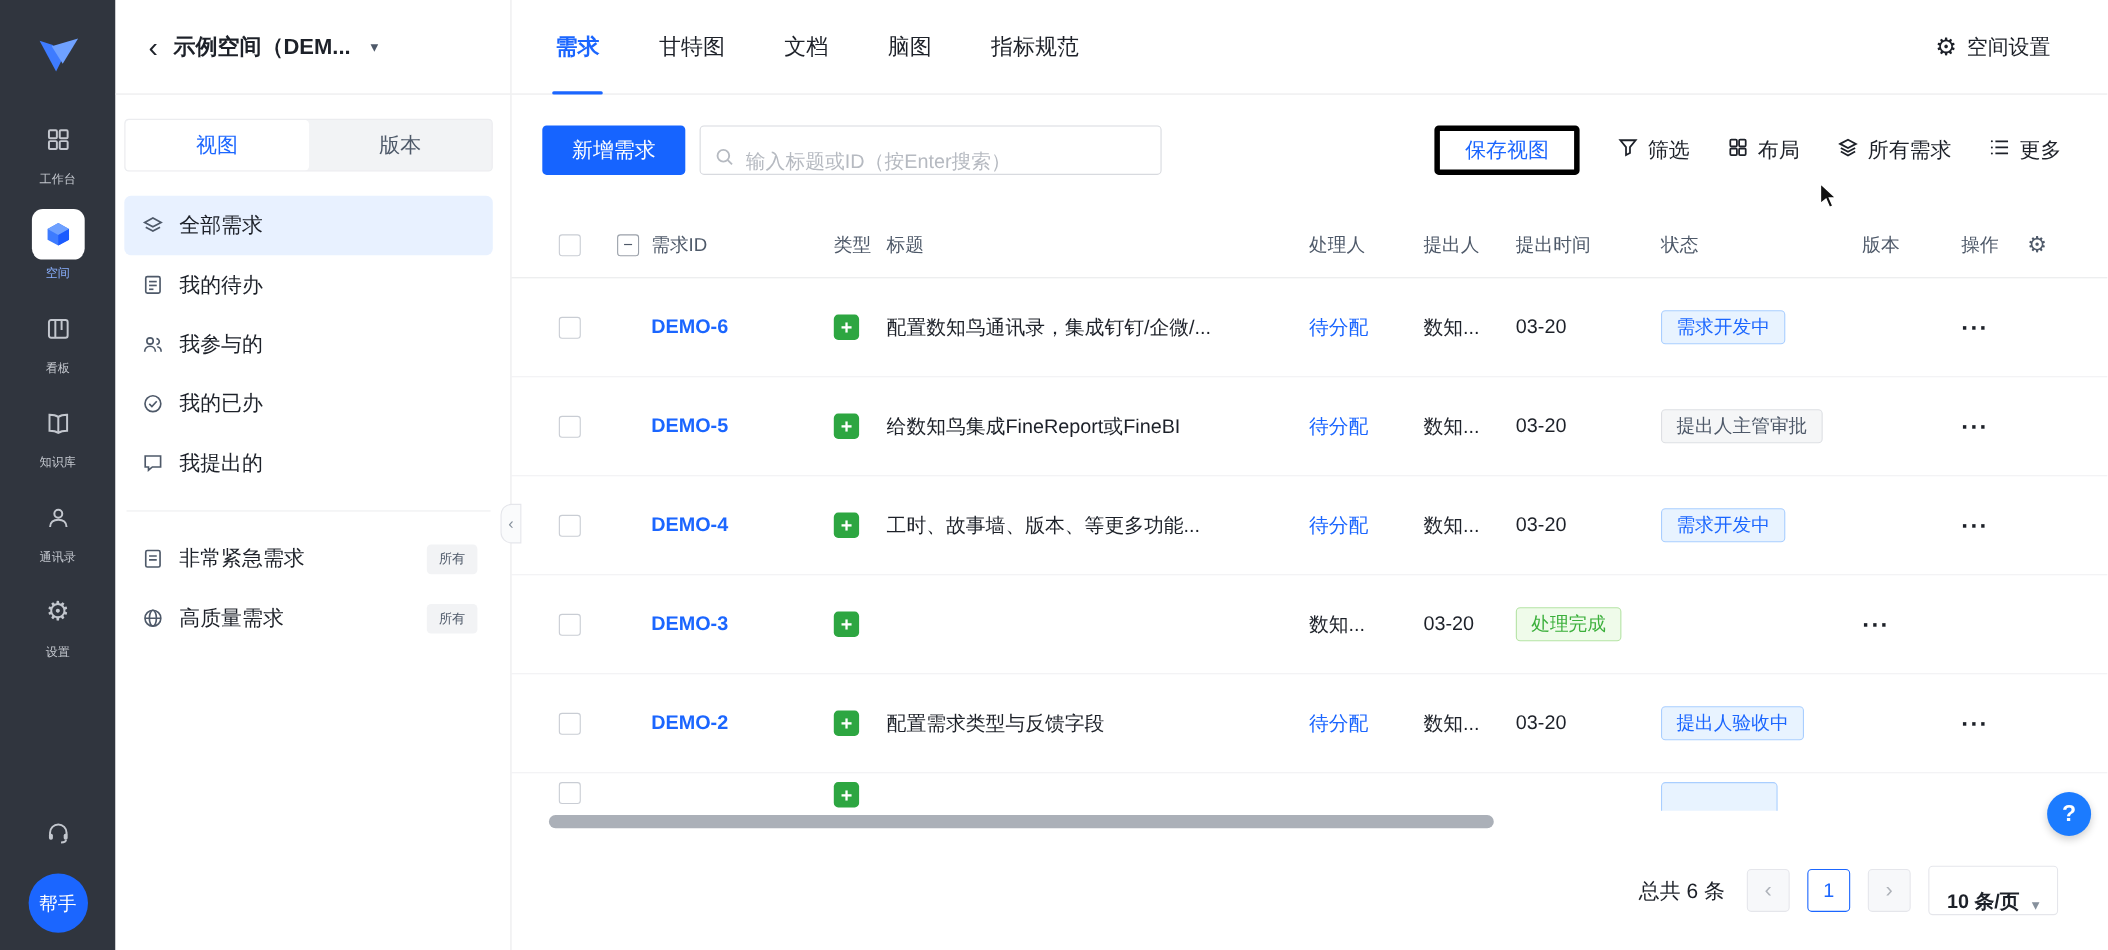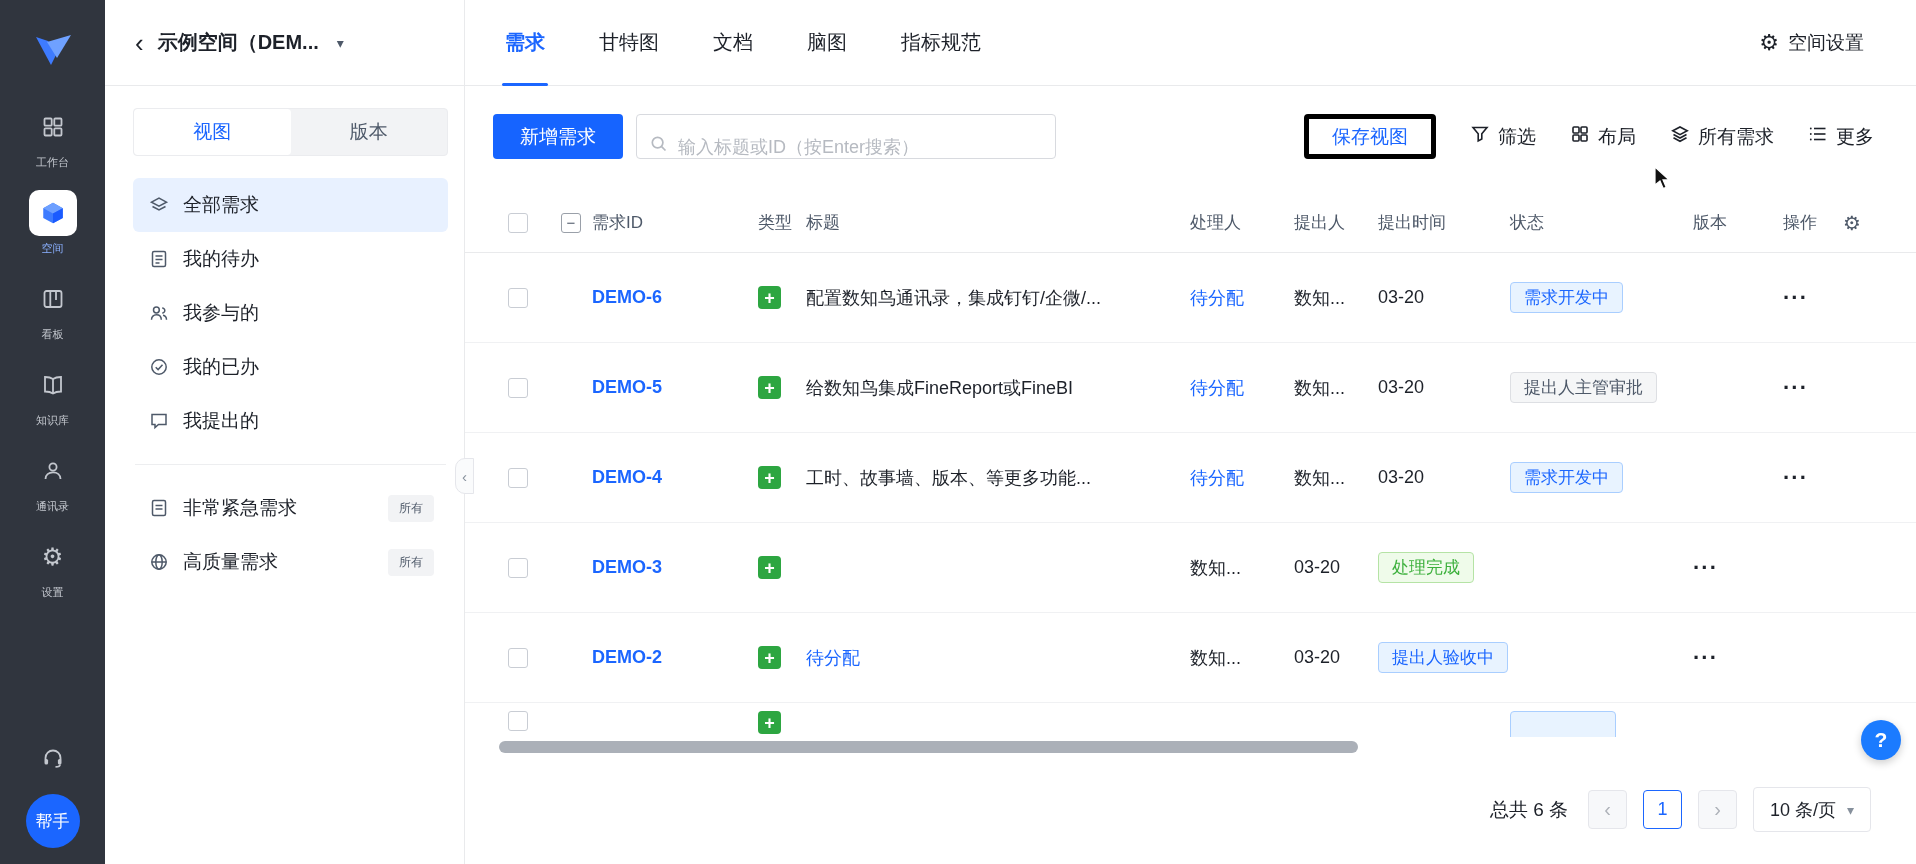--- a/index.html
+++ b/index.html
@@ -19,21 +19,21 @@
   .rail-bottom{margin-top:auto;margin-bottom:16px;display:flex;flex-direction:column;align-items:center;gap:20px;}
   .helper-fab{width:54px;height:54px;border-radius:50%;background:#1B66FF;color:#fff;font-size:17px;display:flex;align-items:center;justify-content:center;cursor:pointer;}
   .gear-glyph{font-size:24px;color:#C3C7CE;line-height:1;}
 
   
   .sidebar{width:360px;border-right:1px solid #E9EAEC;background:#fff;display:flex;flex-direction:column;position:relative;flex-shrink:0;}
   .sb-header{height:86px;border-bottom:1px solid #E9EAEC;display:flex;align-items:center;padding:0 22px 0 30px;gap:14px;flex-shrink:0;}
   .back-chevron{font-size:26px;color:#1D2129;line-height:1;cursor:pointer;}
   .sb-title{font-size:20px;font-weight:600;white-space:nowrap;cursor:pointer;}
   .sb-caret{font-size:14px;color:#4E5969;margin-left:4px;}
-  .sb-body{padding:22px 16px 0 28px;flex:1;}
+  .sb-body{padding:22px 16px 0 8px;flex:1;}
   .segmented{height:48px;background:#F2F3F5;border:1px solid #EBECEF;border-radius:4px;display:flex;margin-bottom:22px;overflow:hidden;}
   .seg{flex:1;display:flex;align-items:center;justify-content:center;font-size:19px;color:#4E5969;cursor:pointer;}
   .seg.active{background:#fff;color:#1B66FF;border-radius:4px;}
   .sb-item{height:54px;display:flex;align-items:center;gap:12px;padding:0 14px;border-radius:6px;font-size:19px;cursor:pointer;}
   .sb-item.active{background:#E8F1FF;}
   .sicon{width:24px;display:flex;justify-content:center;align-items:center;}
   .sb-divider{height:1px;background:#EDEEF0;margin:16px 2px;}
   .sb-badge{margin-left:auto;background:#F2F3F5;border-radius:4px;font-size:12px;color:#4E5969;padding:5px 11px;}
   .collapse-handle{position:absolute;right:-10px;top:458px;width:19px;height:36px;background:#FAFBFC;border:1px solid #E5E6EB;border-radius:10px 0 0 10px;display:flex;align-items:center;justify-content:center;color:#86909C;font-size:15px;cursor:pointer;z-index:5;}
 
@@ -75,21 +75,21 @@
   .partial-wrap{height:34px;overflow:hidden;}
   .partial-wrap .tbody-row{border-bottom:none;align-items:start;padding-top:8px;}
   .hscroll{height:12px;margin:4px 0 0 34px;position:relative;}
   .hscroll-thumb{width:859px;height:12px;background:#ABB0B8;border-radius:6px;cursor:pointer;}
 
   
   .pagination{display:flex;align-items:center;justify-content:flex-end;gap:16px;padding:34px 45px 0 0;font-size:19px;}
   .pg-total{margin-right:4px;}
   .page-btn{width:39px;height:39px;border:1px solid #E5E6EB;background:#F7F8FA;border-radius:4px;display:flex;align-items:center;justify-content:center;color:#AEB2B9;font-size:20px;cursor:pointer;}
   .page-num{width:39px;height:39px;border:1px solid #1B66FF;color:#1B66FF;background:#fff;border-radius:4px;display:flex;align-items:center;justify-content:center;font-size:18px;cursor:pointer;}
-  .page-size{height:45px;min-width:118px;border:1px solid #E5E6EB;border-radius:4px;display:flex;align-items:center;justify-content:center;gap:11px;font-size:18px;cursor:pointer;background:#fff;padding:0 12px;}
+  .page-size{height:45px;min-width:118px;border:1px solid #E5E6EB;border-radius:4px;display:flex;align-items:flex-end;justify-content:center;gap:11px;font-size:18px;cursor:pointer;background:#fff;padding:0 12px;font-weight:bold;}
   .page-size .sb-caret{margin:0;color:#86909C;}
 
   .help-fab{position:absolute;left:1861px;top:720px;width:40px;height:40px;border-radius:50%;background:#1B7BFF;color:#fff;font-size:21px;font-weight:700;display:flex;align-items:center;justify-content:center;box-shadow:0 3px 8px rgba(0,0,0,.2);cursor:pointer;z-index:20;}
   .cursor{position:absolute;left:1654px;top:166px;z-index:50;pointer-events:none;}
 </style>
 </head>
 <body>
 
 <div class="app">
 
@@ -402,20 +402,21 @@
         <span></span>
         <span class="cell-actions">···</span>
           <span></span>
       </div>
 
       <div class="trow tbody-row">
         <span class="cb"></span>
           <span></span>
         <a class="cell-id">DEMO-2</a>
         <span><span class="type-icon">+</span></span>
+        <span class="cell-title">配置需求类型与反馈字段</span>
         <a class="cell-handler">待分配</a>
         <span>数知...</span>
         <span>03-20</span>
         <span><span class="badge" data-status="blue">提出人验收中</span></span>
         <span></span>
         <span class="cell-actions">···</span>
           <span></span>
       </div>
 
       <div class="partial-wrap">

